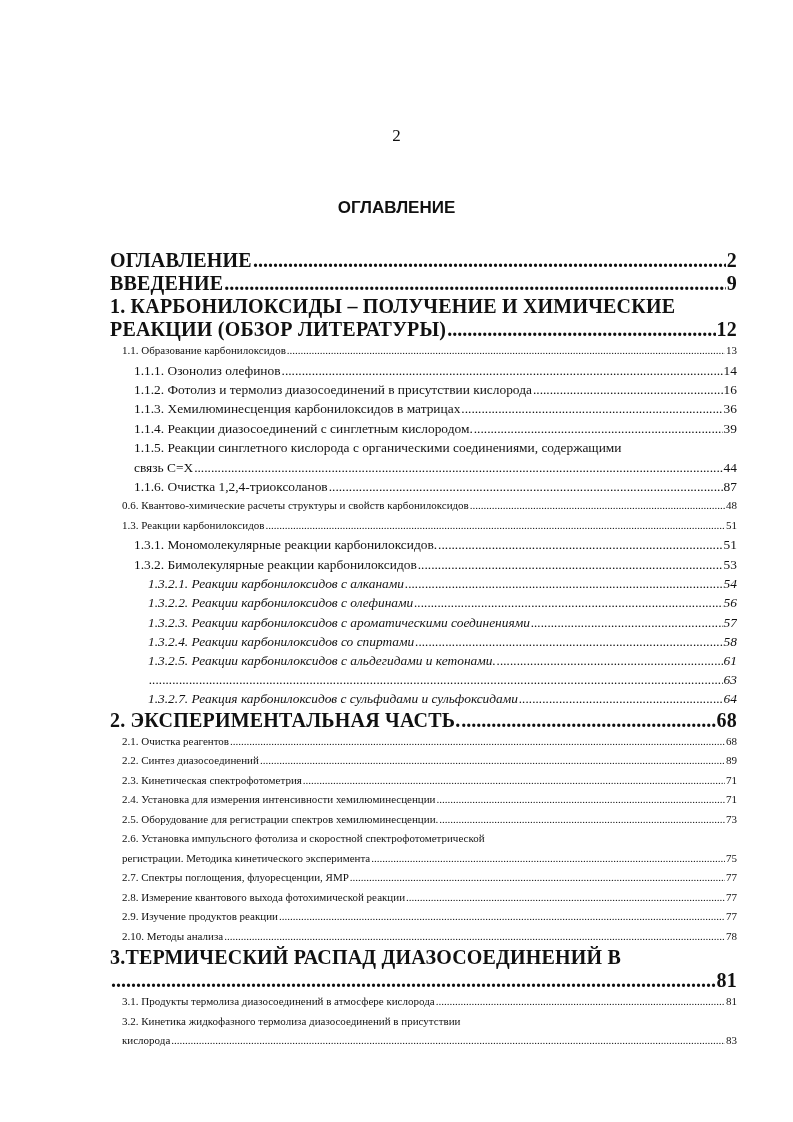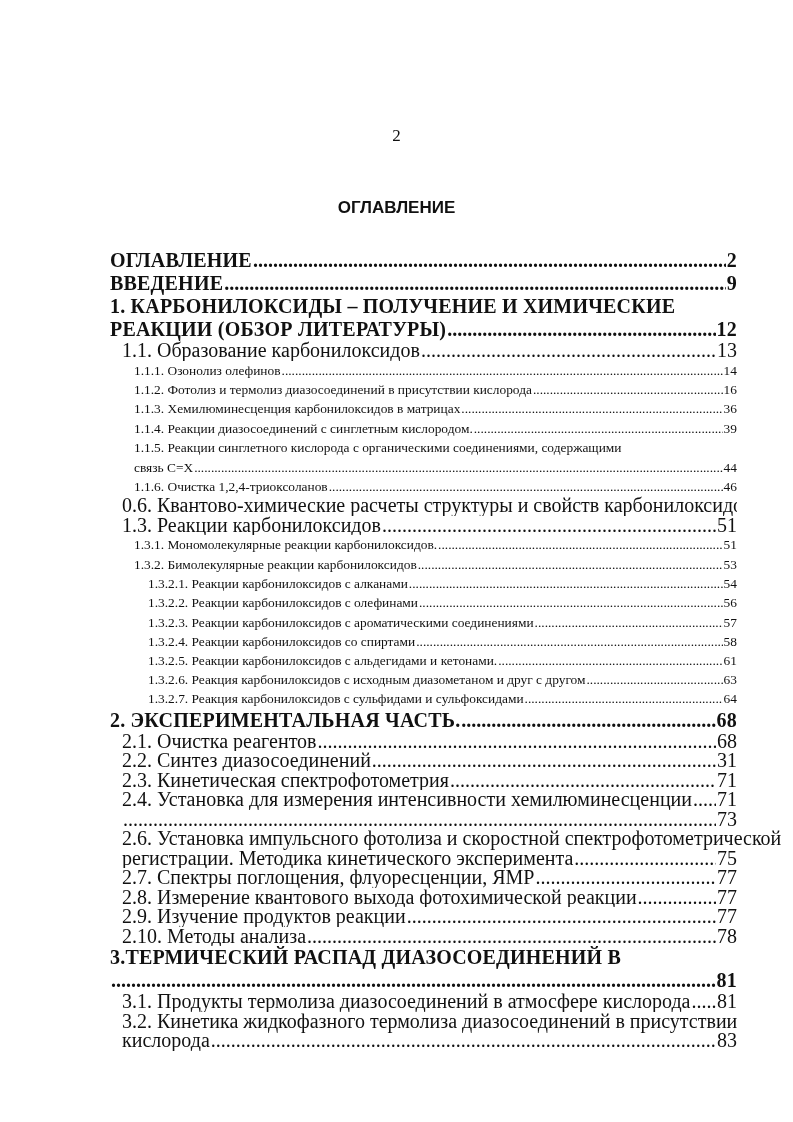--- a/index.html
+++ b/index.html
@@ -29,25 +29,25 @@
   .line .dots::before {
     content: "..............................................................................................................................................................................................................................";
   }
   .line .pg { flex: 0 0 auto; text-align: right; }
   .first-line { white-space: nowrap; }
 
   
   .lvl0 { font-weight: bold; font-size: 20px; line-height: 23px; letter-spacing: 0.2px; }
   .lvl0 .dots { letter-spacing: 0; }
   
-  .lvl1 { font-size: 20px; line-height: 19.5px; padding-left: 12px; }
+  .lvl1 { font-size: 11px; line-height: 19.5px; padding-left: 12px; }
   
   .lvl2 { font-size: 13.4px; line-height: 19.4px; padding-left: 24px; }
   
-  .lvl3 { font-size: 13.4px; line-height: 19.2px; padding-left: 38px; }
+  .lvl3 { font-size: 13.4px; line-height: 19.2px; padding-left: 38px; font-style: italic; }
 </style>
 </head>
 <body>
 
 <div class="page-number">2</div>
 <div class="toc-title">ОГЛАВЛЕНИЕ</div>
 
 <div class="toc" id="toc">
     <div class="entry lvl0">
       <div class="line">
@@ -111,21 +111,21 @@
       <div class="line">
         <span class="text">связь С=Х</span>
         <span class="dots"></span>
         <span class="pg">44</span>
       </div>
     </div>
     <div class="entry lvl2">
       <div class="line">
         <span class="text">1.1.6. Очистка 1,2,4-триоксоланов</span>
         <span class="dots"></span>
-        <span class="pg">46</span>
+        <span class="pg">87</span>
       </div>
     </div>
     <div class="entry lvl1">
       <div class="line">
         <span class="text">0.6. Квантово-химические расчеты структуры и свойств карбонилоксидов</span>
         <span class="dots"></span>
         <span class="pg">48</span>
       </div>
     </div>
     <div class="entry lvl1">
@@ -179,21 +179,20 @@
     </div>
     <div class="entry lvl3">
       <div class="line">
         <span class="text">1.3.2.5. Реакции карбонилоксидов с альдегидами и кетонами.</span>
         <span class="dots"></span>
         <span class="pg">61</span>
       </div>
     </div>
     <div class="entry lvl3">
       <div class="line">
-        <span class="text">1.3.2.6. Реакция карбонилоксидов с исходным диазометаном и друг с другом</span>
         <span class="dots"></span>
         <span class="pg">63</span>
       </div>
     </div>
     <div class="entry lvl3">
       <div class="line">
         <span class="text">1.3.2.7. Реакция карбонилоксидов с сульфидами и сульфоксидами</span>
         <span class="dots"></span>
         <span class="pg">64</span>
       </div>
@@ -209,39 +208,40 @@
       <div class="line">
         <span class="text">2.1. Очистка реагентов</span>
         <span class="dots"></span>
         <span class="pg">68</span>
       </div>
     </div>
     <div class="entry lvl1">
       <div class="line">
         <span class="text">2.2. Синтез диазосоединений</span>
         <span class="dots"></span>
-        <span class="pg">31</span>
+        <span class="pg">89</span>
       </div>
     </div>
     <div class="entry lvl1">
       <div class="line">
         <span class="text">2.3. Кинетическая спектрофотометрия</span>
         <span class="dots"></span>
         <span class="pg">71</span>
       </div>
     </div>
     <div class="entry lvl1">
       <div class="line">
         <span class="text">2.4. Установка для измерения интенсивности хемилюминесценции</span>
         <span class="dots"></span>
         <span class="pg">71</span>
       </div>
     </div>
     <div class="entry lvl1">
       <div class="line">
+        <span class="text">2.5. Оборудование для регистрации спектров хемилюминесценции.</span>
         <span class="dots"></span>
         <span class="pg">73</span>
       </div>
     </div>
     <div class="entry lvl1">
       <div class="first-line">2.6. Установка импульсного фотолиза и скоростной спектрофотометрической</div>
       <div class="line">
         <span class="text">регистрации. Методика кинетического эксперимента</span>
         <span class="dots"></span>
         <span class="pg">75</span>

